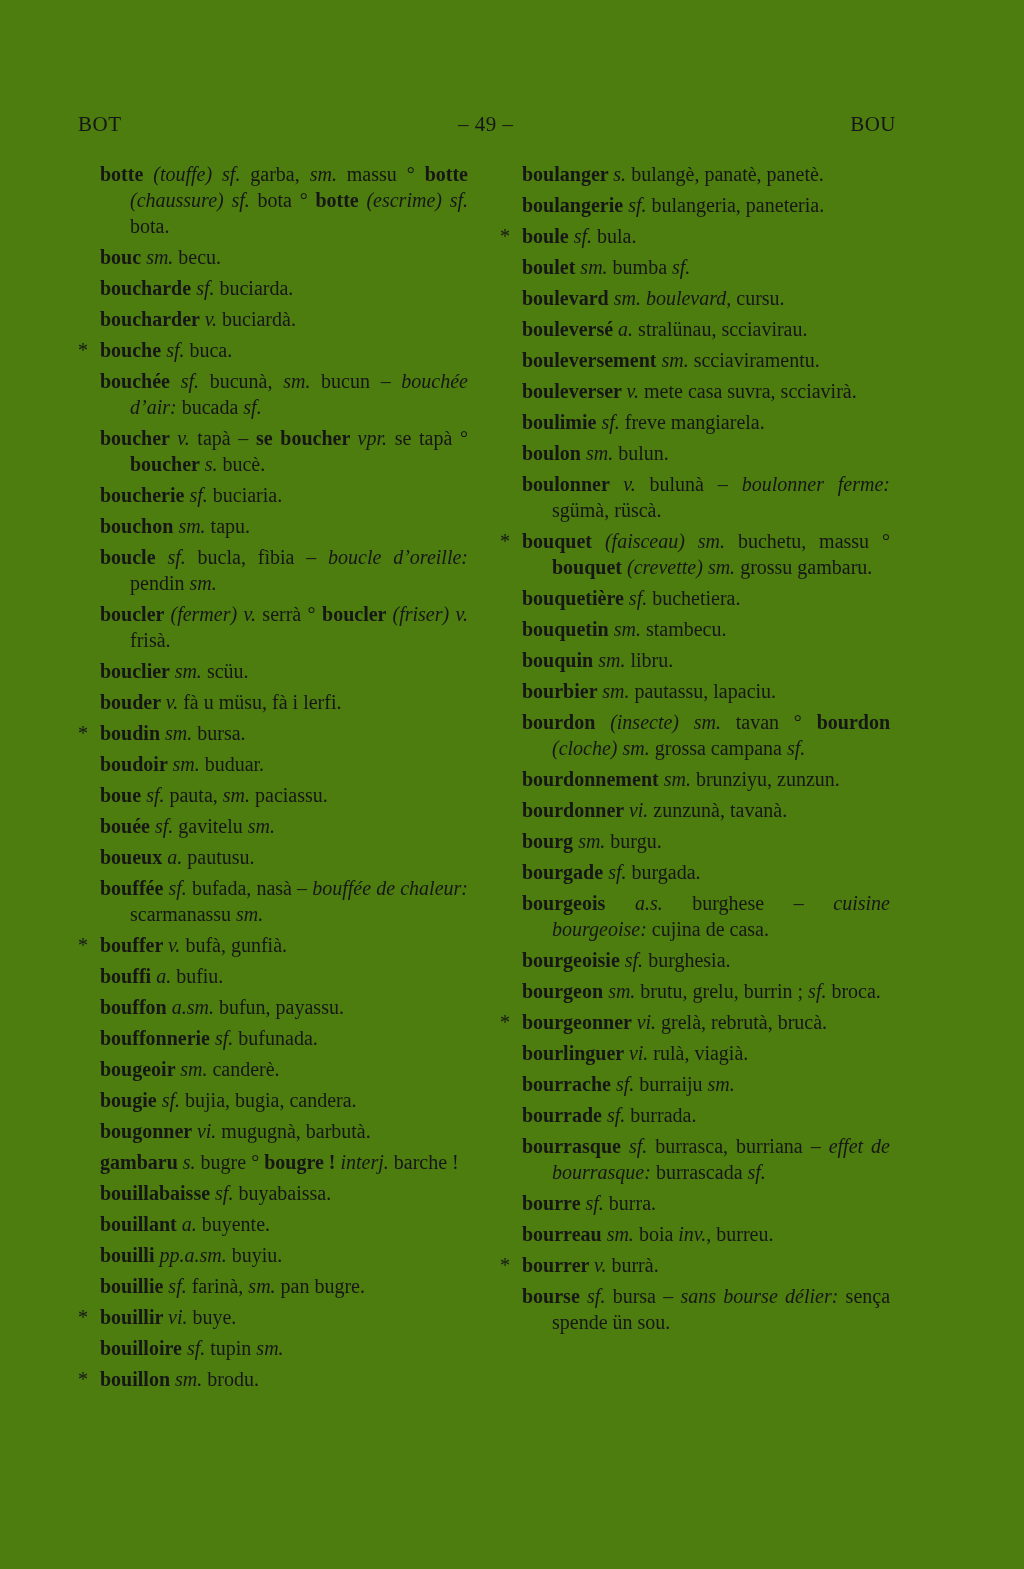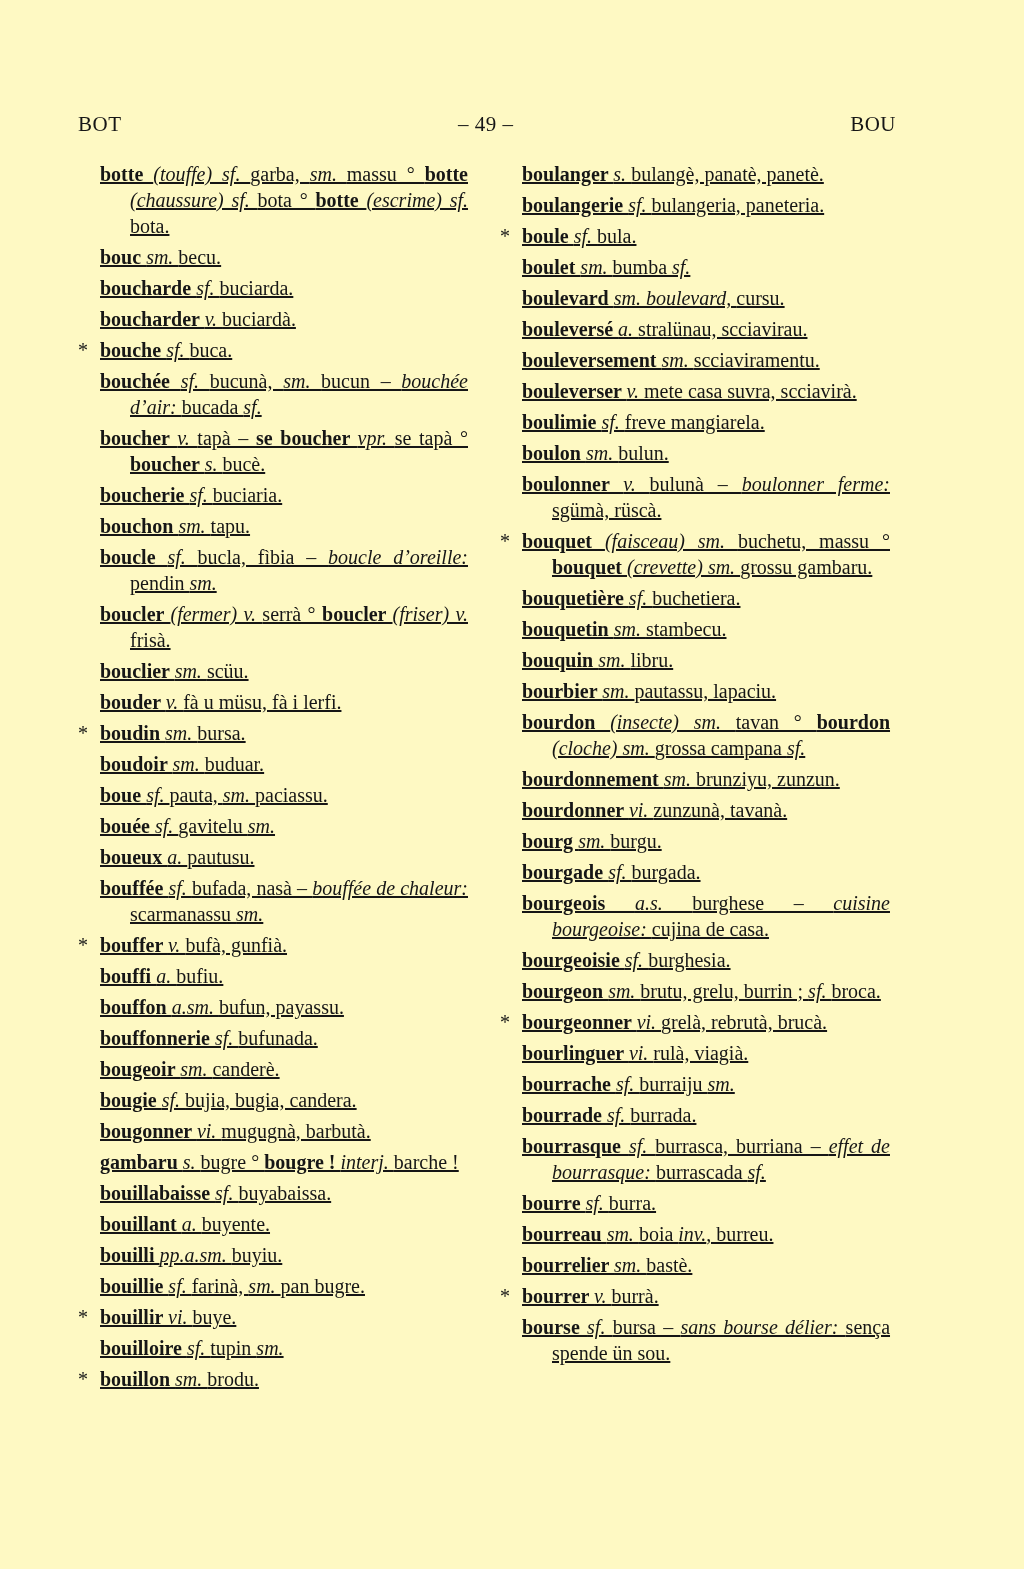--- a/index.html
+++ b/index.html
@@ -1,30 +1,30 @@
 <!DOCTYPE html>
 <html><head>
 <meta charset="utf-8">
 <style>
   html, body { margin: 0; padding: 0; background: #fdfdfb; }
   .page {
     width: 1024px; height: 1569px;
-    background: #fef9c3;
+    background: #4d7c0f;
     color: #161616;
     font-family: "Liberation Serif", "DejaVu Serif", serif;
     box-sizing: border-box;
     padding: 112px 128px 0 78px;
     overflow: hidden;
   }
   .header {
     display: flex; justify-content: space-between; align-items: baseline;
     font-size: 21px; letter-spacing: 0.5px;
     margin-bottom: 24px;
   }
-  .columns { display: flex; gap: 32px; text-decoration: underline; }
+  .columns { display: flex; gap: 32px; }
   .column {
     width: 368px;
     padding-left: 22px;
     font-size: 20px;
     line-height: 26px;
   }
   .entry {
     position: relative;
     padding-left: 30px;
     text-indent: -30px;
@@ -112,18 +112,17 @@
         <div class="entry"><span class="g-b">bourgeois </span><span class="g-i">a.s. </span><span class="g-n">burghese – </span><span class="g-i">cuisine bourgeoise: </span><span class="g-n">cujina de casa.</span></div>
         <div class="entry"><span class="g-b">bourgeoisie </span><span class="g-i">sf. </span><span class="g-n">burghesia.</span></div>
         <div class="entry"><span class="g-b">bourgeon </span><span class="g-i">sm. </span><span class="g-n">brutu, grelu, burrin ; </span><span class="g-i">sf. </span><span class="g-n">broca.</span></div>
         <div class="entry"><span class="star">*</span><span class="g-b">bourgeonner </span><span class="g-i">vi. </span><span class="g-n">grelà, rebrutà, brucà.</span></div>
         <div class="entry"><span class="g-b">bourlinguer </span><span class="g-i">vi. </span><span class="g-n">rulà, viagià.</span></div>
         <div class="entry"><span class="g-b">bourrache </span><span class="g-i">sf. </span><span class="g-n">burraiju </span><span class="g-i">sm.</span></div>
         <div class="entry"><span class="g-b">bourrade </span><span class="g-i">sf. </span><span class="g-n">burrada.</span></div>
         <div class="entry"><span class="g-b">bourrasque </span><span class="g-i">sf. </span><span class="g-n">burrasca, burriana – </span><span class="g-i">effet de bourrasque: </span><span class="g-n">burrascada </span><span class="g-i">sf.</span></div>
         <div class="entry"><span class="g-b">bourre </span><span class="g-i">sf. </span><span class="g-n">burra.</span></div>
         <div class="entry"><span class="g-b">bourreau </span><span class="g-i">sm. </span><span class="g-n">boia </span><span class="g-i">inv.</span><span class="g-n">, burreu.</span></div>
-        <div class="entry"><span class="g-b">bourrelier </span><span class="g-i">sm. </span><span class="g-n">bastè.</span></div>
         <div class="entry"><span class="star">*</span><span class="g-b">bourrer </span><span class="g-i">v. </span><span class="g-n">burrà.</span></div>
         <div class="entry"><span class="g-b">bourse </span><span class="g-i">sf. </span><span class="g-n">bursa – </span><span class="g-i">sans bourse délier: </span><span class="g-n">sença spende ün sou.</span></div>
       </div>
   </div>
 </div>
 
 </body></html>

